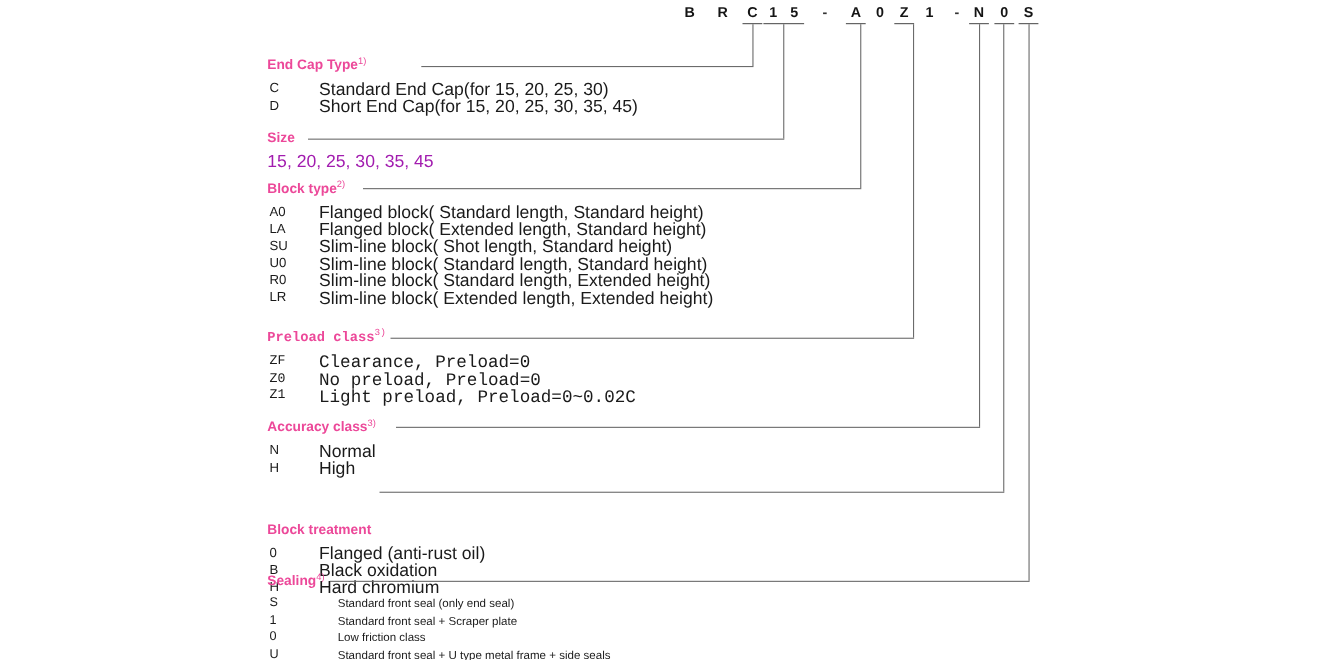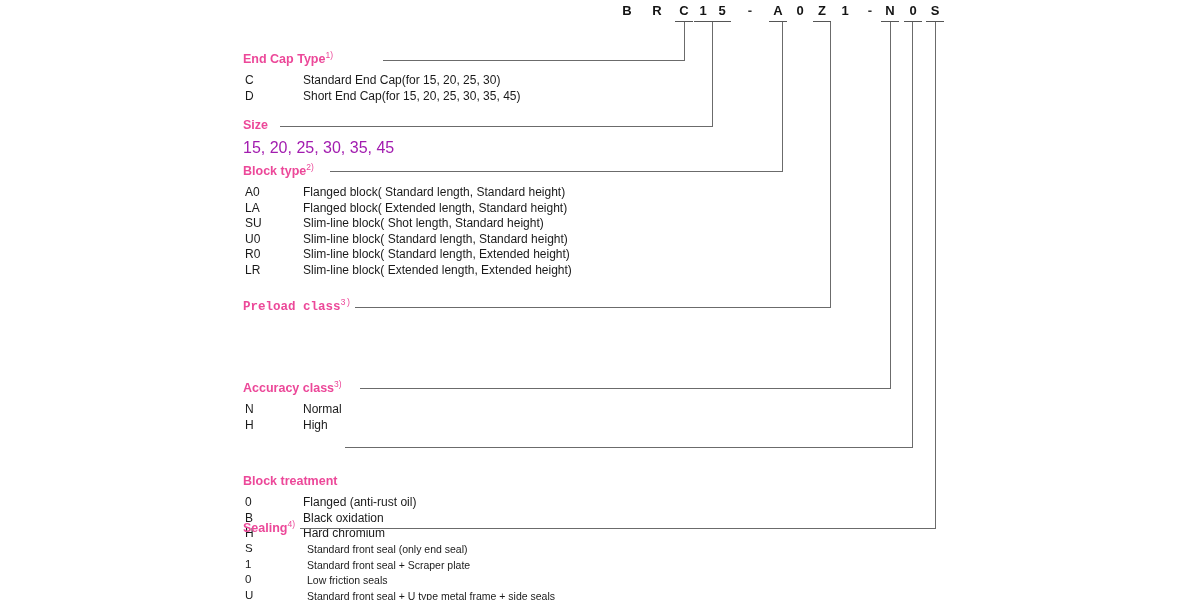--- a/index.html
+++ b/index.html
@@ -85,23 +85,23 @@
   }
   .row .code {
     position: absolute;
     left: 2px;
     top: 0;
     font-size: 12px;
     color: #1a1a1a;
   }
   .row .desc {
     position: absolute;
-    left: 60px;
+    left: 47px;
     top: 0;
-    font-size: 12px;
+    font-size: 16px;
     color: #1a1a1a;
   }
   
   .size-value {
     font-size: 16px;
     color: #a21caf;
     white-space: nowrap;
     line-height: 19px;
   }
   
@@ -180,20 +180,34 @@
             <span class="desc">Slim-line block( Standard length, Extended height)</span>
           </div>
           <div class="row">
             <span class="code">LR</span>
             <span class="desc">Slim-line block( Extended length, Extended height)</span>
           </div>
         </div>
       </div>
       <div class="section" style="top: 300px; font-family: Liberation Mono, monospace;">
         <div class="sec-head"><span>Preload class</span><sup>3)</sup></div>
+        <div style="margin-top: 7px;">
+          <div class="row">
+            <span class="code">ZF</span>
+            <span class="desc">Clearance, Preload=0</span>
+          </div>
+          <div class="row">
+            <span class="code">Z0</span>
+            <span class="desc">No preload, Preload=0</span>
+          </div>
+          <div class="row">
+            <span class="code">Z1</span>
+            <span class="desc">Light preload, Preload=0~0.02C</span>
+          </div>
+        </div>
       </div>
       <div class="section" style="top: 381px;">
         <div class="sec-head"><span>Accuracy class</span><sup>3)</sup></div>
         <div style="margin-top: 7px;">
           <div class="row">
             <span class="code">N</span>
             <span class="desc">Normal</span>
           </div>
           <div class="row">
             <span class="code">H</span>
@@ -224,21 +238,21 @@
           <div class="row">
             <span class="code">S</span>
             <span class="desc">Standard front seal (only end seal)</span>
           </div>
           <div class="row">
             <span class="code">1</span>
             <span class="desc">Standard front seal + Scraper plate</span>
           </div>
           <div class="row">
             <span class="code">0</span>
-            <span class="desc">Low friction seals</span>
+            <span class="desc">Low friction class</span>
           </div>
           <div class="row">
             <span class="code">U</span>
             <span class="desc">Standard front seal + U type metal frame + side seals</span>
           </div>
         </div>
       </div>
     </div>
 
   <div id="leaders-layer">

